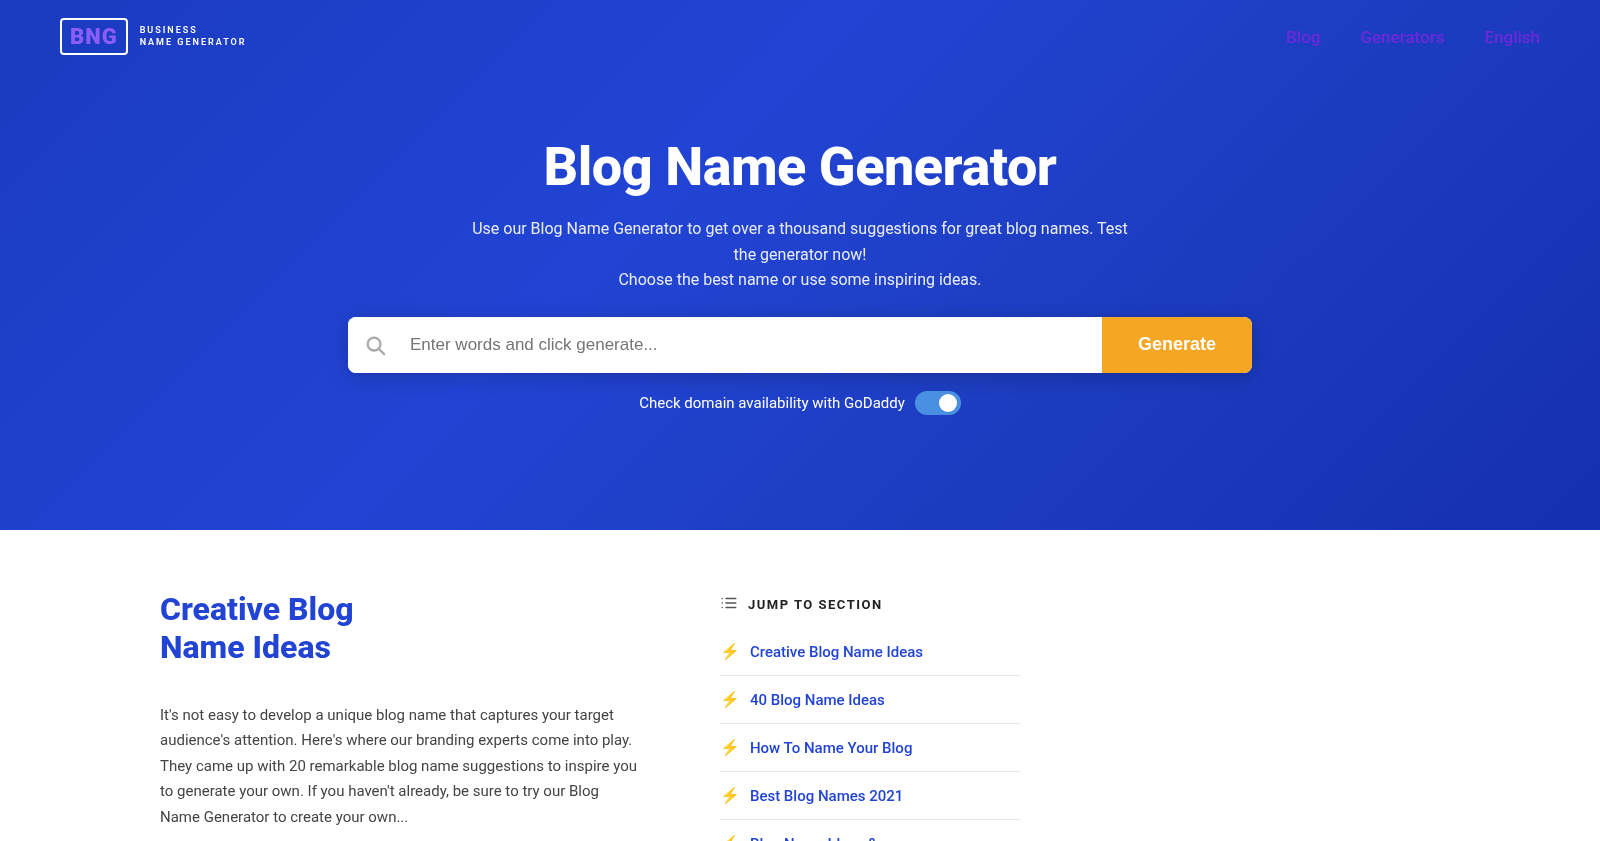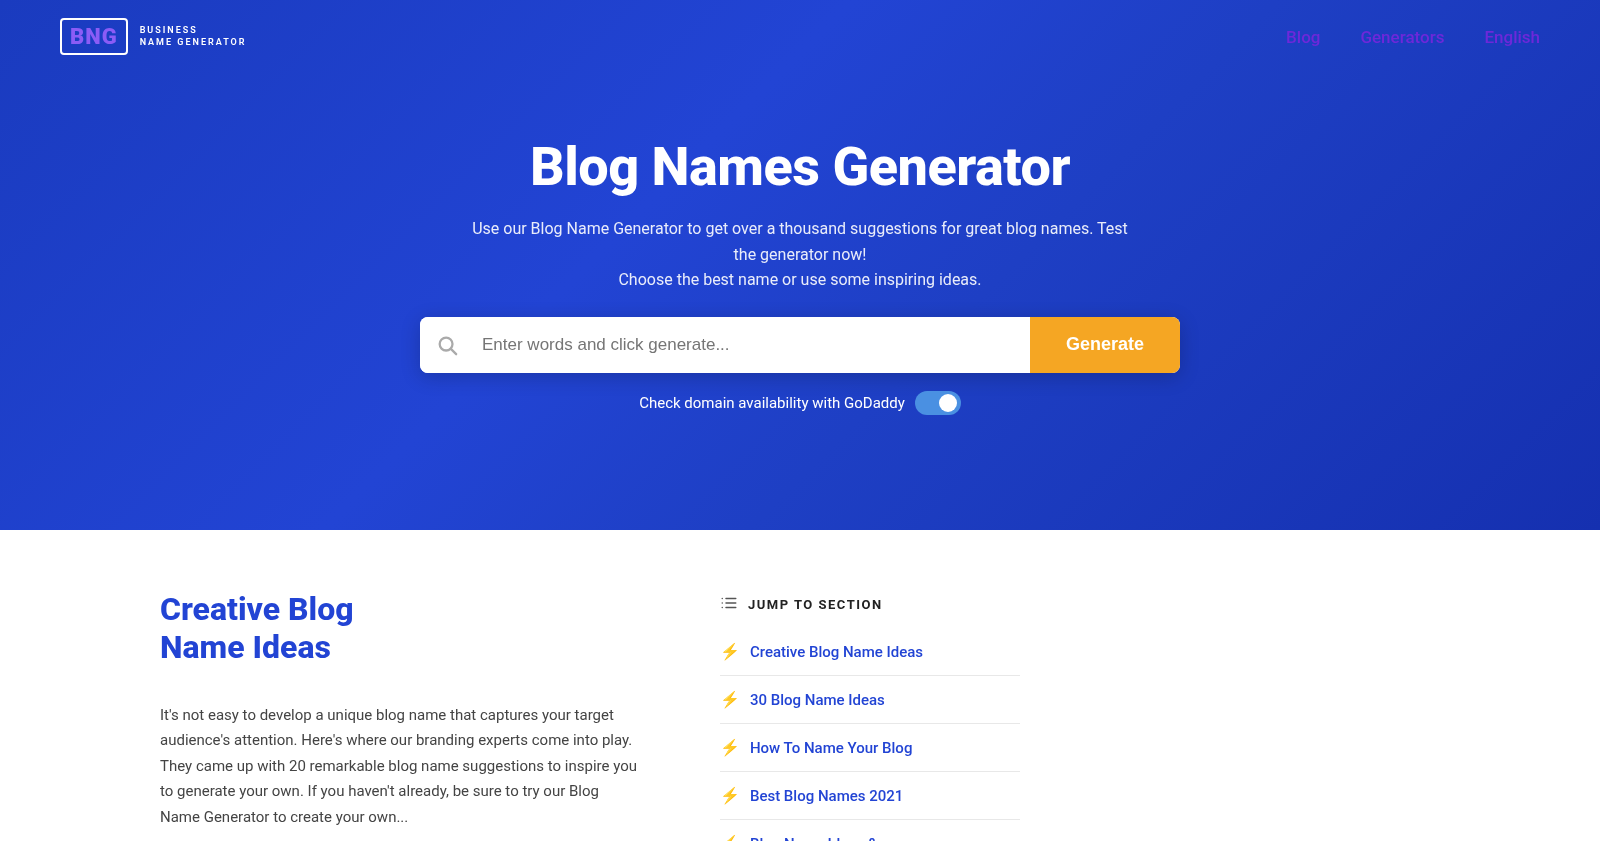--- a/index.html
+++ b/index.html
@@ -75,21 +75,21 @@
     .hero-subtitle {
       color: rgba(255,255,255,0.9);
       font-size: 16px;
       text-align: center;
       max-width: 680px;
       line-height: 1.6;
       margin-bottom: 24px;
     }
     .search-container {
       display: flex;
-      width: 760px;
+      width: 904px;
       max-width: 95vw;
       border-radius: 8px;
       overflow: hidden;
       box-shadow: 0 4px 20px rgba(0,0,0,0.2);
       background: white;
     }
     .search-icon-wrap {
       display: flex;
       align-items: center;
       padding: 0 16px;
@@ -232,21 +232,21 @@
     </div>
   </div>
   <nav class="nav">
     <a class="nav-item">Blog</a>
     <a class="nav-item">Generators</a>
     <a class="nav-item">English</a>
   </nav>
 </header>
 
 <section class="hero">
-  <h1 class="hero-title">Blog Names Generator</h1>
+  <h1 class="hero-title">Blog Name Generator</h1>
   <p class="hero-subtitle">
     <span>Use our Blog Name Generator to get over a thousand suggestions for great blog names. Test the generator now!</span><br>
     <span>Choose the best name or use some inspiring ideas.</span>
   </p>
   <div class="search-container">
     <div class="search-icon-wrap">
       <svg viewBox="0 0 24 24" fill="none" stroke="#aaa" stroke-width="2.5" stroke-linecap="round" stroke-linejoin="round">
         <circle cx="11" cy="11" r="7"></circle>
         <line x1="16.5" y1="16.5" x2="22" y2="22"></line>
       </svg>
@@ -287,21 +287,21 @@
         </svg>
         <span>JUMP TO SECTION</span>
       </div>
 
       <a class="jump-item">
         <span class="jump-icon">⚡</span>
         <span class="jump-label">Creative Blog Name Ideas</span>
       </a>
       <a class="jump-item">
         <span class="jump-icon">⚡</span>
-        <span class="jump-label">30 Blog Name Ideas</span>
+        <span class="jump-label">40 Blog Name Ideas</span>
       </a>
       <a class="jump-item">
         <span class="jump-icon">⚡</span>
         <span class="jump-label">How To Name Your Blog</span>
       </a>
       <a class="jump-item">
         <span class="jump-icon">⚡</span>
         <span class="jump-label">Best Blog Names 2021</span>
       </a>
       <a class="jump-item">

